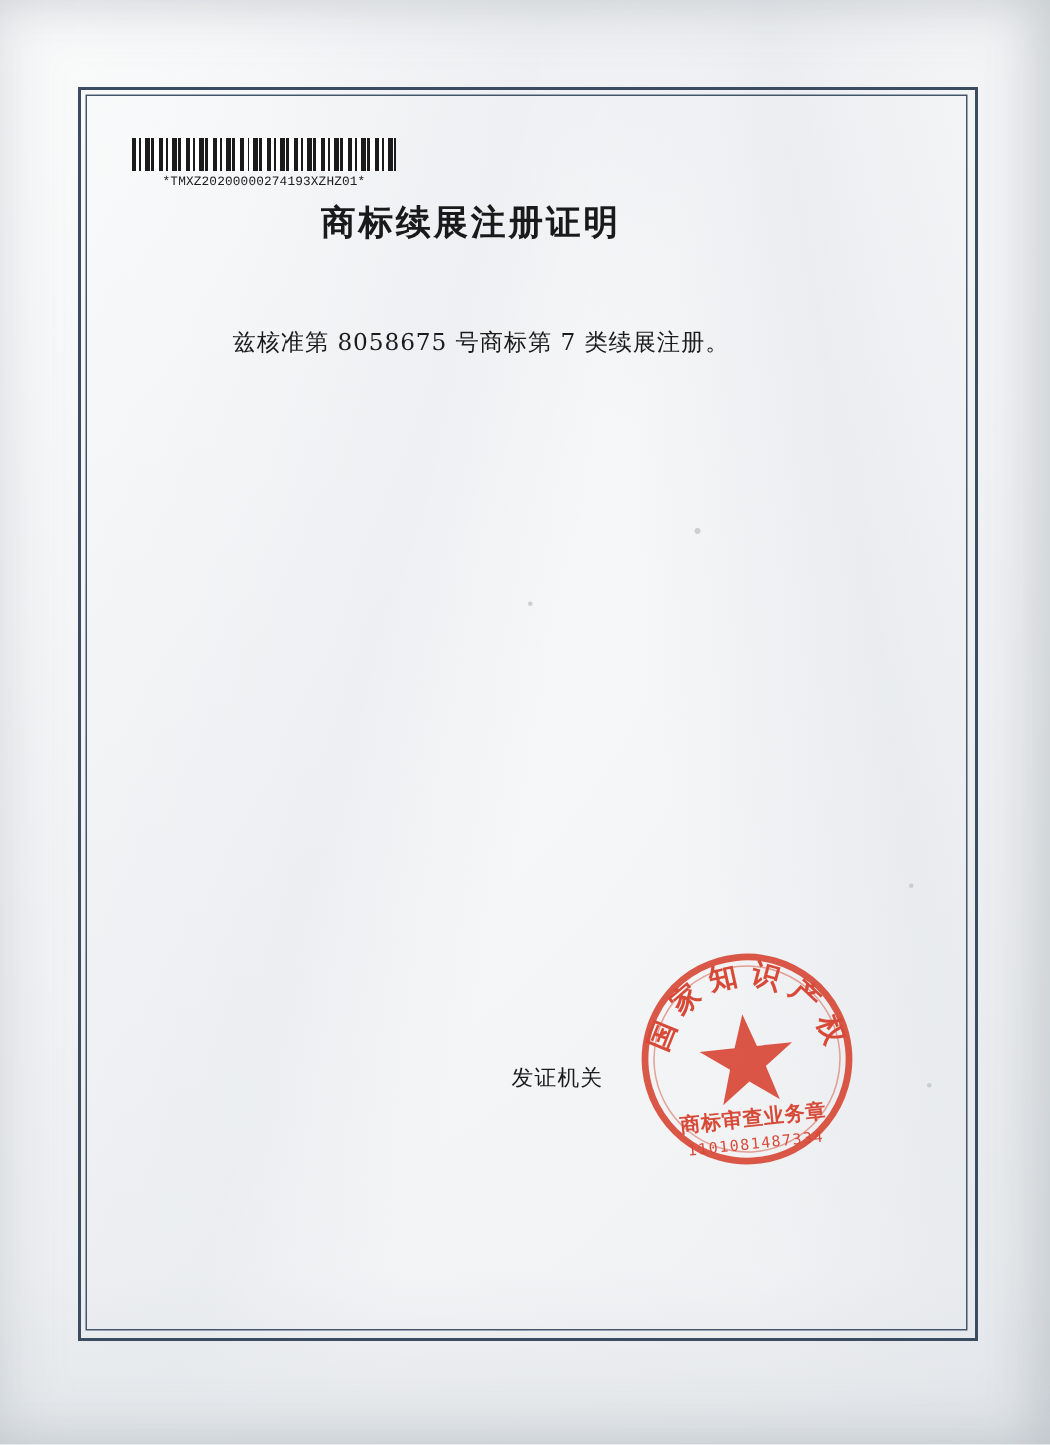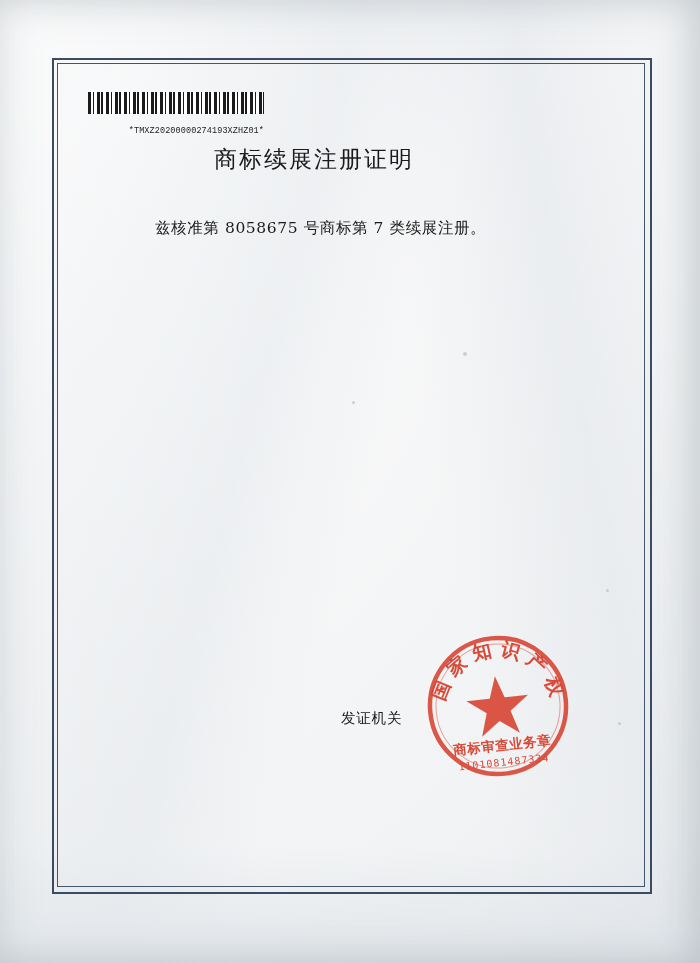--- a/index.html
+++ b/index.html
@@ -64,37 +64,37 @@
     height: 22px;
     width: 176px;
     background:
       repeating-linear-gradient(90deg,
         #1b1b1b 0px, #1b1b1b 3px, #ffffff 3px, #ffffff 5px,
         #1b1b1b 5px, #1b1b1b 6px, #ffffff 6px, #ffffff 9px,
         #1b1b1b 9px, #1b1b1b 12px, #ffffff 12px, #ffffff 13px,
         #1b1b1b 13px, #1b1b1b 15px, #ffffff 15px, #ffffff 18px);
   }
   #barcode-text {
-    margin-top: 12px;
+    margin-top: 2px;
     font-family: "Liberation Mono", "DejaVu Sans Mono", monospace;
     font-size: 8.5px;
     letter-spacing: 0.1px;
     color: #1d1d1d;
-    text-align: right;
+    text-align: center;
     width: 176px;
   }
   
   #cert-title {
     position: absolute;
-    top: 144px;
+    top: 133px;
     left: 0;
     width: 628px;
     text-align: center;
     font-size: 23px;
-    font-weight: normal;
+    font-weight: bold;
     letter-spacing: 2px;
     color: #1a1a1a;
     font-family: "DejaVu Serif", "Liberation Serif", serif;
   }
   
   .body-line {
     position: absolute;
     left: 120px;
     font-size: 15.5px;
     color: #1b1b1b;

